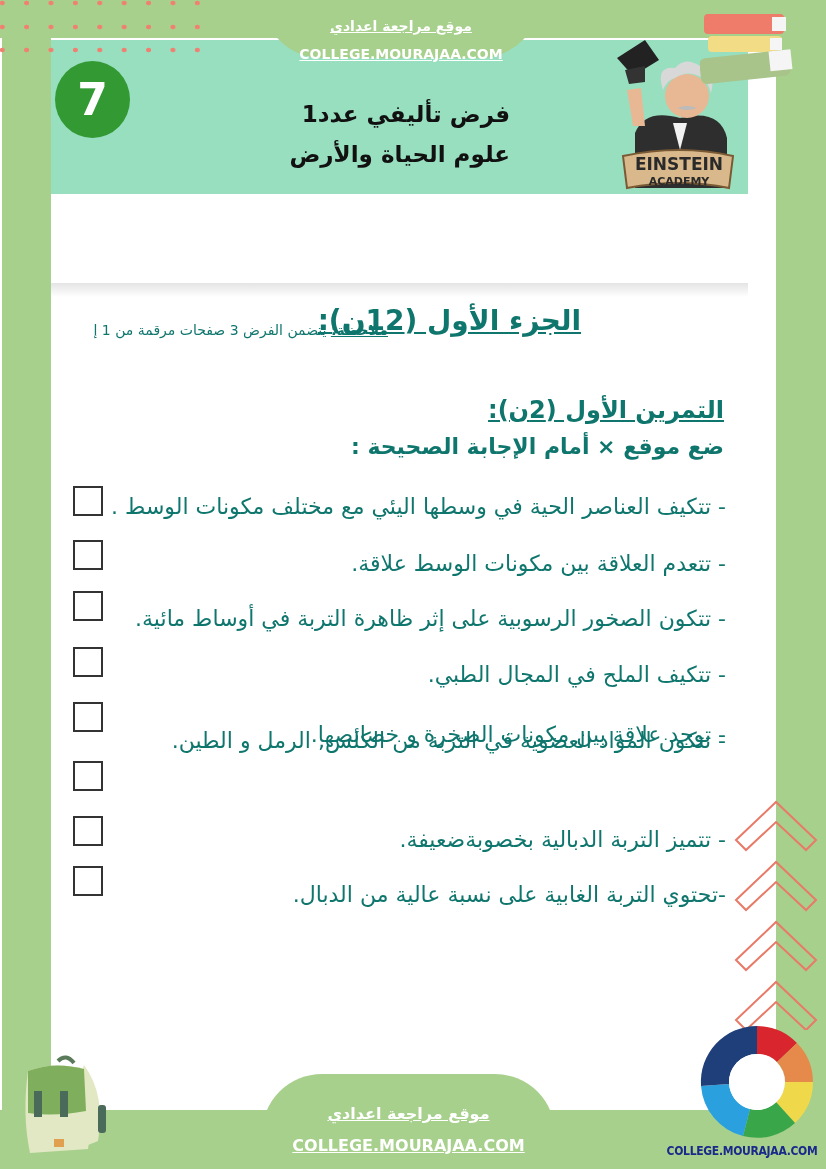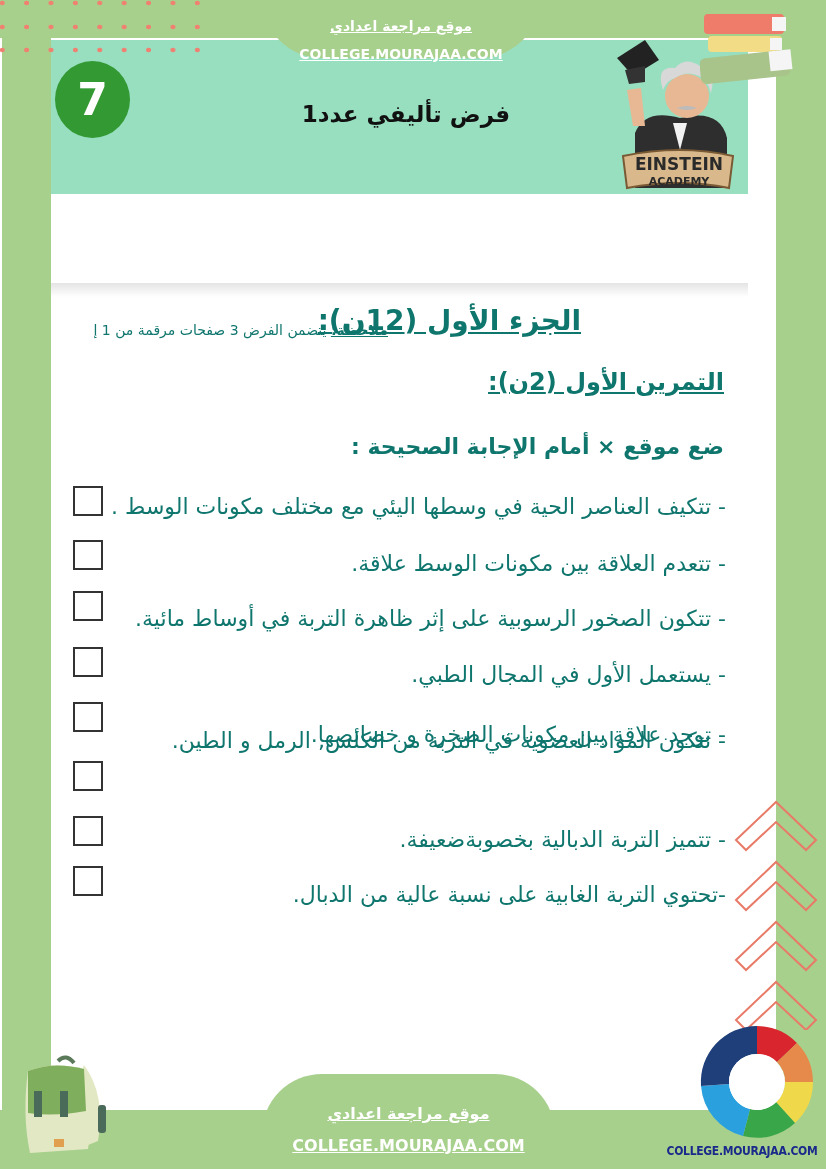--- a/index.html
+++ b/index.html
@@ -25,21 +25,21 @@
   #einstein { left:615px; top:38px; width:130px; height:156px; }
   #books { left:700px; top:12px; width:100px; height:80px; }
   #backpack { left:14px; top:1055px; width:96px; height:100px; }
   #wheel { left:694px; top:1022px; width:126px; height:120px; }
   #wheel-caption { left:662px; top:1144px; width:160px; font:bold 12px "DejaVu Sans Condensed","DejaVu Sans", sans-serif; color:#1a2a8a; letter-spacing:-0.3px; text-align:center; }
   #chevrons { left:734px; top:790px; width:84px; height:240px; }
   .doc { direction:rtl; color:#0f766e;padding-left:16px; }
   #part-title { right:245px; top:304px; font:bold 28px "DejaVu Sans", sans-serif; text-decoration:underline; white-space:nowrap; }
   #note { left:52px; top:322px; width:320px; overflow:hidden; height:24px; white-space:nowrap; font-size:14px; direction:rtl; text-align:right; }
   #note b { text-decoration:underline; }
-  #ex-title { right:102px; top:368px; font:bold 24px "DejaVu Sans", sans-serif; text-decoration:underline; white-space:nowrap; }
+  #ex-title { right:102px; top:396px; font:bold 24px "DejaVu Sans", sans-serif; text-decoration:underline; white-space:nowrap; }
   #instruction { right:102px; top:434px; font:bold 22px "DejaVu Sans", sans-serif; white-space:nowrap; }
   .item { position:absolute; right:100px; font-size:22px; white-space:nowrap; direction:rtl; }
   .cb { position:absolute; left:73px; width:30px; height:30px; border:2px solid #333; box-sizing:border-box; background:#fff; }
 </style>
 </head>
 <body>
 
 <div class="abs green" id="top-band"></div>
 <div class="abs green" id="left-strip"></div>
 <div class="abs green" id="right-strip"></div>
@@ -48,20 +48,21 @@
 <div class="abs" id="header"></div>
 <div class="abs dots" id="dots1"></div>
 <div class="abs dots" id="dots2"></div>
 <div class="abs dots" id="dots3"></div>
 <div class="abs" id="header-shadow"></div>
 
 <div class="abs" id="badge">7</div>
 
 <div class="abs" id="title-block">
   <div>فرض تأليفي عدد1</div>
+  <div>علوم الحياة والأرض</div>
 </div>
 
 <div class="abs tab" id="top-tab">
   <span>موقع مراجعة اعدادي</span>
   <span>COLLEGE.MOURAJAA.COM</span>
 </div>
 
 <svg class="abs" id="einstein" viewBox="0 0 130 156">
   <path d="M20 150 L20 95 Q30 70 65 80 Q105 70 112 100 L112 150 Z" fill="#2e2e2e"></path>
   <path d="M58 85 L65 112 L72 85 Z" fill="#f2f2f2"></path>
@@ -92,21 +93,21 @@
 
 <div class="item doc" style="top:494px">- تتكيف العناصر الحية في وسطها اليئي مع مختلف مكونات الوسط .</div>
 <div class="cb" style="top:486px"></div>
 
 <div class="item doc" style="top:551px">- تتعدم العلاقة بين مكونات الوسط علاقة.</div>
 <div class="cb" style="top:540px"></div>
 
 <div class="item doc" style="top:606px">- تتكون الصخور الرسوبية على إثر ظاهرة التربة في أوساط مائية.</div>
 <div class="cb" style="top:591px"></div>
 
-<div class="item doc" style="top:662px">- يستعمل الأول في المجال الطبي.</div>
+<div class="item doc" style="top:662px">- تتكيف الملح في المجال الطبي.</div>
 <div class="cb" style="top:647px"></div>
 
 <div class="item doc" style="top:722px">- توجد علاقة بين مكونات الصخرة و خصائصها.</div>
 <div class="cb" style="top:702px"></div>
 
 <div class="item doc" style="top:728px">- تتكون المواد العضوية في التربة من الكلس, الرمل و الطين.</div>
 <div class="cb" style="top:761px"></div>
 
 <div class="item doc" style="top:827px">- تتميز التربة الدبالية بخصوبةضعيفة.</div>
 <div class="cb" style="top:816px"></div>

